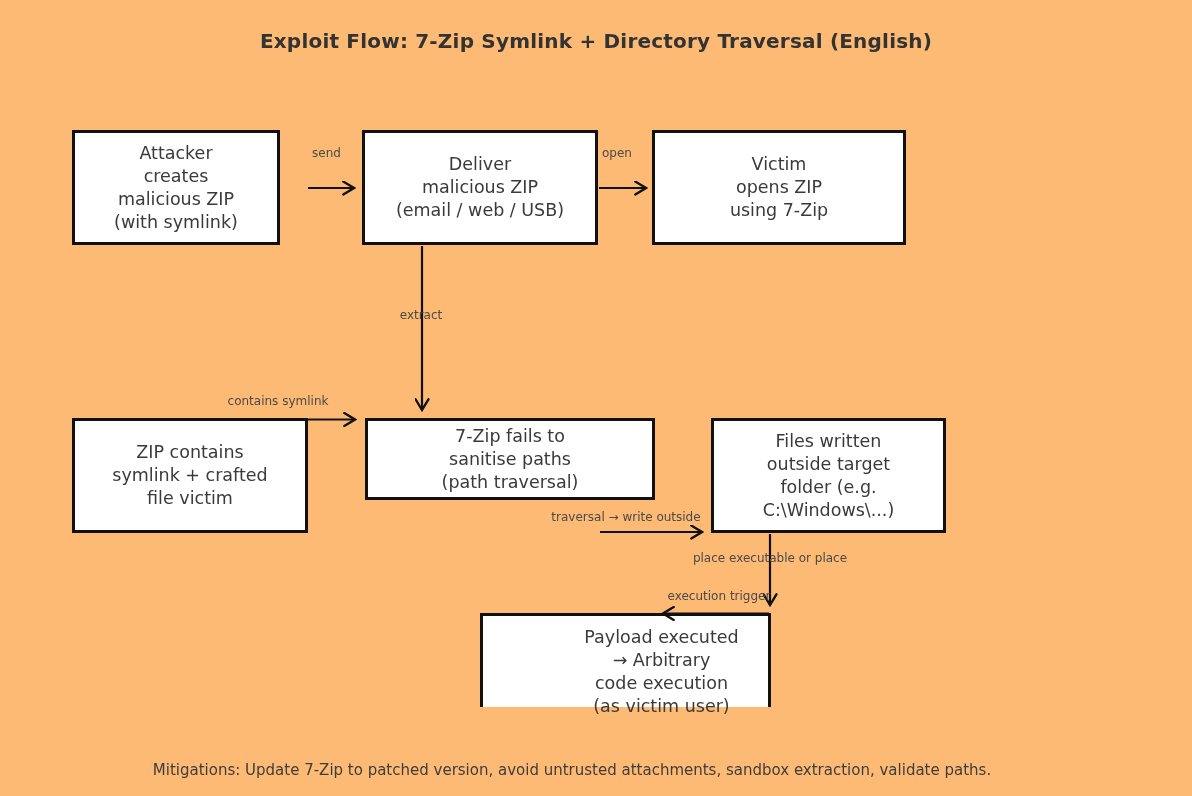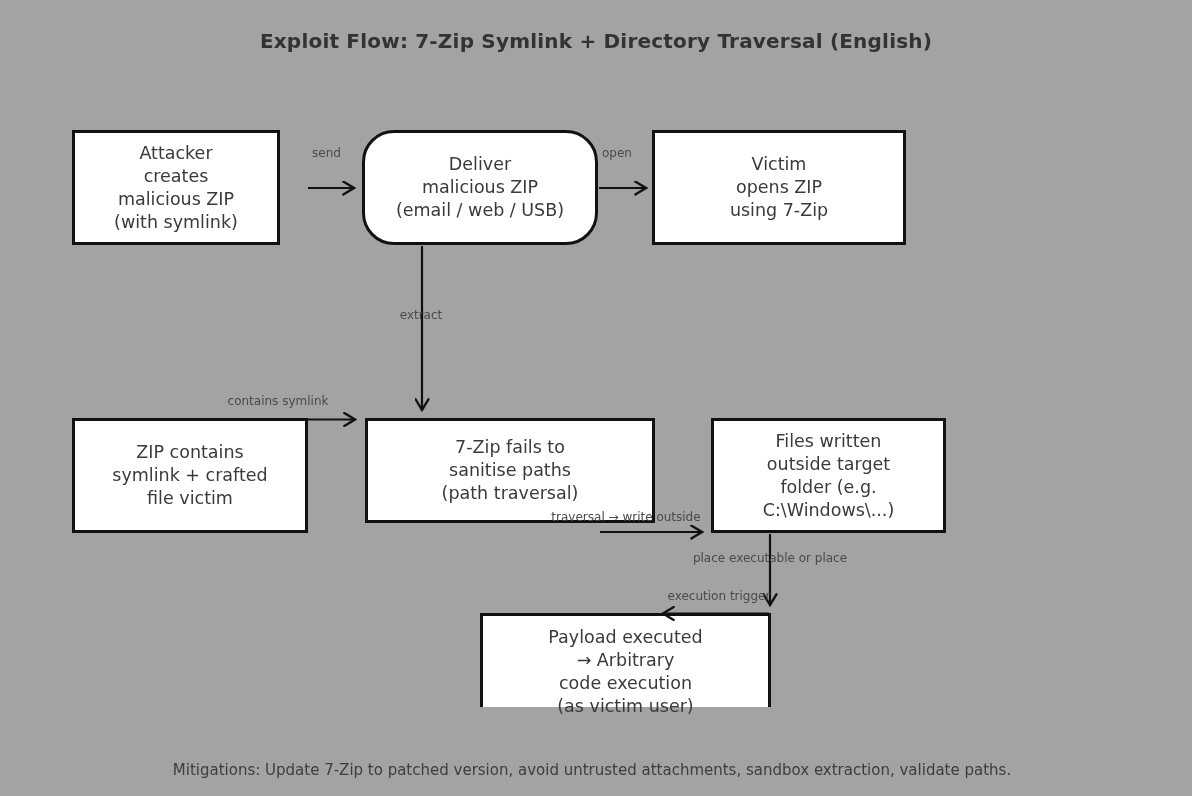--- a/index.html
+++ b/index.html
@@ -5,21 +5,21 @@
   html, body {
     margin: 0;
     padding: 0;
     background: #ffffff;
     font-family: "DejaVu Sans", "Liberation Sans", sans-serif;
   }
   .canvas {
     position: relative;
     width: 1192px;
     height: 796px;
-    background: #a3a3a3;
+    background: #fdba74;
     overflow: hidden;
   }
   .title {
     position: absolute;
     left: 0;
     top: 29px;
     width: 1192px;
     text-align: center;
     font-size: 20px;
     font-weight: bold;
@@ -83,58 +83,57 @@
   }
   .footer {
     position: absolute;
     left: 0;
     top: 761px;
     width: 1144px;
     text-align: center;
     font-size: 15px;
     color: #3d3d3d;
     z-index: 3;
-    padding-left: 20px;
   }
 </style>
 </head>
 <body>
 
 <div class="canvas">
 
   <div class="title">Exploit Flow: 7-Zip Symlink + Directory Traversal (English)</div>
 
   <div class="node" style="left:72px; top:130px; width:208px; height:115px;">Attacker
 creates
 malicious ZIP
 (with symlink)</div>
 
-  <div class="node" style="left:362px; top:130px; width:236px; height:115px;border-radius:32px;">Deliver
+  <div class="node" style="left:362px; top:130px; width:236px; height:115px;">Deliver
 malicious ZIP
 (email / web / USB)</div>
 
   <div class="node" style="left:652px; top:130px; width:254px; height:115px;">Victim
 opens ZIP
 using 7-Zip</div>
 
   <div class="node" style="left:72px; top:418px; width:236px; height:115px;">ZIP contains
 symlink + crafted
 file victim</div>
 
-  <div class="node" style="left:365px; top:418px; width:290px; height:105px;">7-Zip fails to
+  <div class="node" style="left:365px; top:418px; width:290px; height:82px;">7-Zip fails to
 sanitise paths
 (path traversal)</div>
 
   <div class="node" style="left:711px; top:418px; width:235px; height:115px;">Files written
 outside target
 folder (e.g.
 C:\Windows\...)</div>
 
   <div class="node-frame" style="left:480px; top:613px; width:291px; height:94px;"></div>
-  <div class="node-text" style="left:480px; top:626px; width:291px;">Payload executed
+  <div class="node-text" style="left:480px; top:626px; width:291px;padding-left:36px;">Payload executed
 → Arbitrary
 code execution
 (as victim user)</div>
 
   <svg class="arrow-layer" width="1192" height="796">
     <defs>
       <marker id="arrow" viewBox="0 0 14 14" refX="12" refY="7" markerWidth="15" markerHeight="15" orient="auto" markerUnits="userSpaceOnUse">
         <path d="M2,1 L12,7 L2,13" fill="none" stroke="#111111" stroke-width="2.2" stroke-linecap="round"></path>
       </marker>
     </defs>

